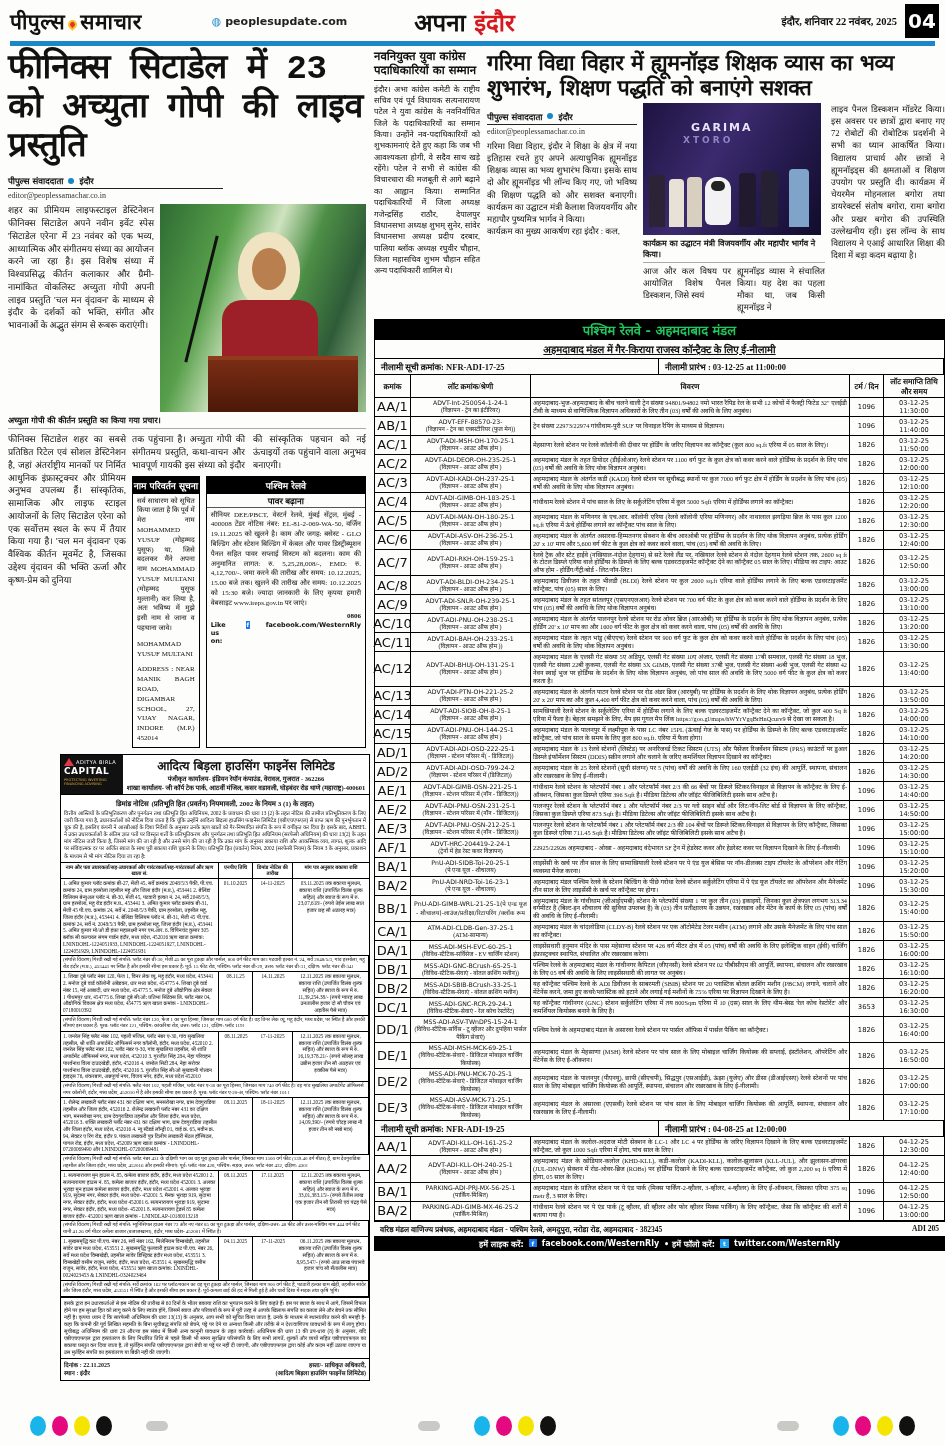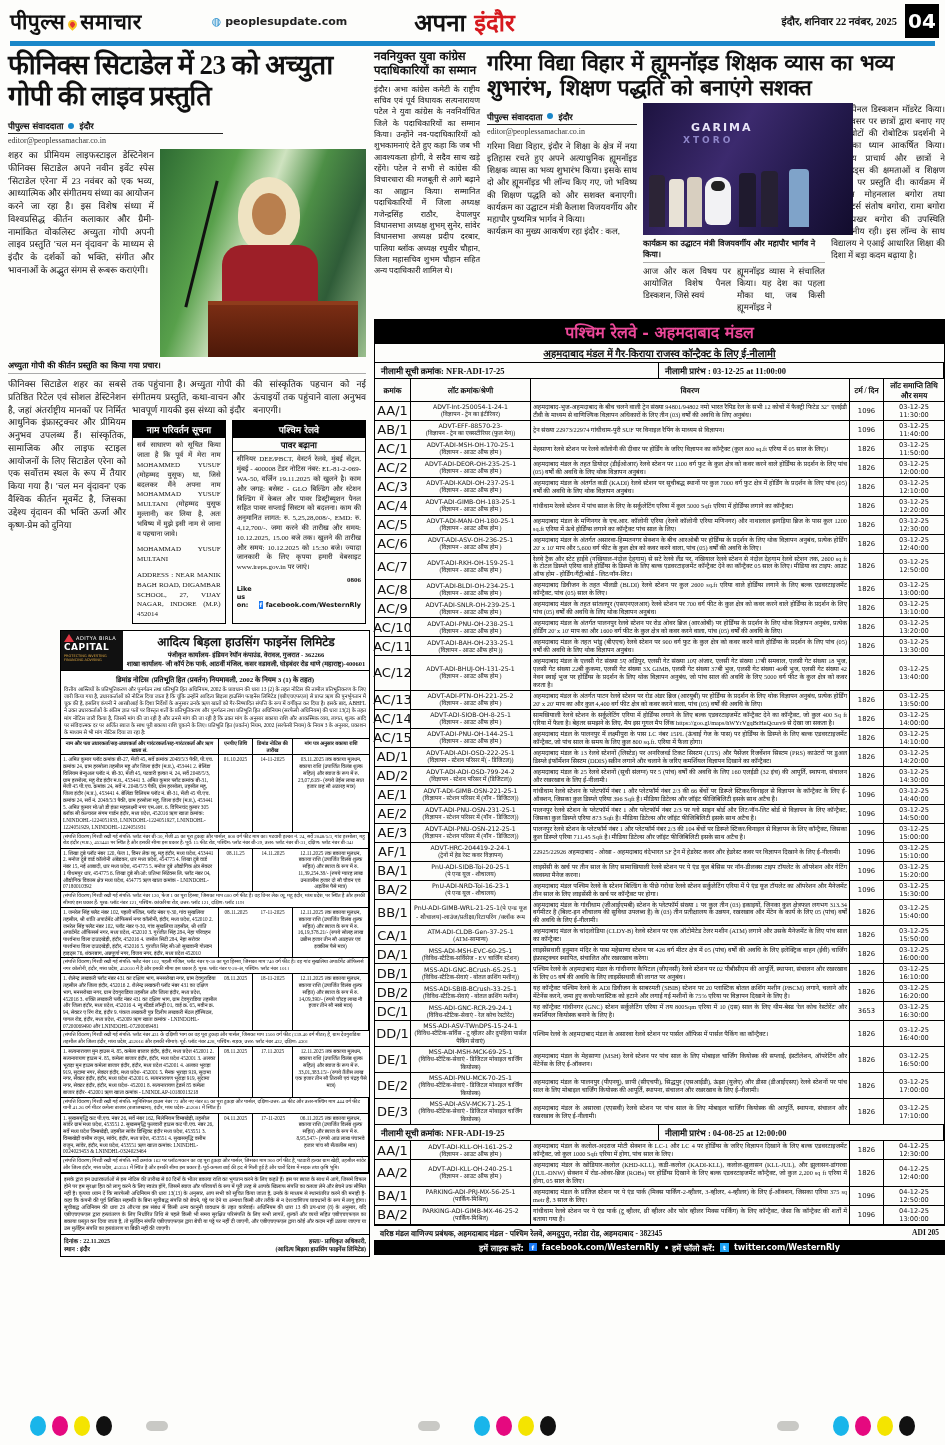--- a/index.html
+++ b/index.html
@@ -18,21 +18,21 @@
   .edition .red { color:#d6191e; }
   .dateline { margin-left:auto; font-size:10.5px; font-weight:bold; margin-right:8px; white-space:nowrap; }
   .page-no { background:#000; color:#fff; font-family:"DejaVu Sans", sans-serif; font-weight:bold; font-size:20px; width:34px; height:34px; display:flex; align-items:center; justify-content:center; }
   .blue-rule { height:5px; background:#1a87c9; margin:1px 10px 0 10px; }
 
   
   .main { display:flex; padding:4px 8px 0 8px; gap:8px; }
   .colL { width:358px; flex:none; }
   .colR { width:571px; flex:none; }
 
-  h1.headline { font-family:Liberation Serif, serif; font-weight:bold; font-size:27px; line-height:1.15; letter-spacing:-.5px; }
+  h1.headline { font-family:Liberation Mono, monospace; font-weight:bold; font-size:34px; line-height:1.15; letter-spacing:-.5px; }
   .byline-row { display:flex; align-items:center; gap:5px; border-bottom:1.5px solid #222; padding:5px 0 2px 0; margin-top:3px; width:60%; }
   .byline { font-family:"DejaVu Sans", sans-serif; font-weight:bold; font-size:8.5px; }
   .dot-blue { width:6px; height:6px; border-radius:50%; background:#1a87c9; }
   .mail { font-size:8px; color:#333; padding:2px 0 4px 0; }
   .bodytext { font-size:9px; line-height:1.42; text-align:justify; }
   .art1-row { display:flex; gap:6px; }
   .art1-row .txt { width:146px; flex:none; }
   .photo1 { width:206px; height:208px; flex:none; position:relative; overflow:hidden;
     background:linear-gradient(110deg,#2e6b33 0%,#58a04b 28%,#cfe3c0 45%,#4d8f46 60%,#2f5c38 78%,#9cc08f 100%); }
   .ph1-scarf{ position:absolute; left:78px; top:28px; width:62px; height:76px; border-radius:50% 50% 46% 46%; background:#efe3c2; }
@@ -44,21 +44,21 @@
   .cont-row { display:flex; gap:6px; margin-top:4px; }
   .cont-row .c1 { width:118px; flex:none; }
   .cont-two { flex:1; column-count:2; column-gap:8px; }
 
   .notice-boxes { display:flex; gap:6px; margin-top:4px; }
   .nbox { border:1.5px solid #000; flex:1; }
   .nbox-head { background:#000; color:#fff; text-align:center; font-family:"DejaVu Sans", sans-serif; font-weight:bold; font-size:9px; padding:2px 0; }
   .nbox-sub { text-align:center; font-weight:bold; font-size:8.5px; border-bottom:1px solid #555; padding:1px 0; }
   .nbox-body { font-size:7px; line-height:1.4; padding:3px 4px; text-align:justify; }
   .nbox-code { text-align:right; font-weight:bold; font-size:7px; padding:0 4px; }
-  .nbox-fb { display:flex; align-items:flex-end; gap:3px; padding:1px 4px 3px 4px; font-family:"DejaVu Sans", sans-serif; font-size:6.5px; font-weight:bold; }
+  .nbox-fb { display:flex; align-items:flex-start; gap:16px; padding:1px 4px 3px 4px; font-family:"DejaVu Sans", sans-serif; font-size:6.5px; font-weight:bold; }
   .fb-sq { background:#1877f2; color:#fff; width:8px; height:8px; display:inline-flex; align-items:center; justify-content:center; font-size:6px; }
 
   
   .ad { margin:6px 0 0 52px; width:310px; border:1.5px solid #000; background:#fff; }
   .ad-top { display:flex; border-bottom:1.5px solid #000; }
   .abc-logo { width:62px; flex:none; background:#111; color:#fff; padding:3px 3px; font-family:"DejaVu Sans", sans-serif; }
   .abc-logo .l1 { font-size:5px; letter-spacing:.5px; display:flex; align-items:center; gap:2px; }
   .abc-logo .tri { width:0;height:0;border-left:5px solid transparent;border-right:5px solid transparent;border-bottom:8px solid #e23744; }
   .abc-logo .l2 { font-size:9px; font-weight:bold; letter-spacing:.5px; }
   .abc-logo .l3 { font-size:3.5px; color:#d9a441; margin-top:2px; }
@@ -80,33 +80,33 @@
   
   .top-row { display:flex; gap:7px; }
   .mini { width:106px; flex:none; }
   .mini h2 { font-family:"DejaVu Sans", sans-serif; font-size:11.5px; line-height:1.2; border-bottom:1.5px solid #222; padding-bottom:2px; }
   .mini .bodytext { font-size:8px; margin-top:3px; }
   .art2 { flex:1; }
   h1.headline2 { font-family:"DejaVu Sans", sans-serif; font-weight:bold; font-size:21.5px; line-height:1.18; letter-spacing:-.3px; }
   .art2-row { display:flex; gap:6px; margin-top:2px; }
   .art2-left { width:150px; flex:none; }
   .art2-mid { width:182px; flex:none; }
-  .photo2 { width:210px; height:132px; position:relative; overflow:hidden; background:linear-gradient(120deg,#1d1340 0%,#3c2a6e 40%,#241a4d 70%,#120c2c 100%); }
+  .photo2 { width:178px; height:132px; position:relative; overflow:hidden; background:linear-gradient(120deg,#1d1340 0%,#3c2a6e 40%,#241a4d 70%,#120c2c 100%); }
   .ph2-brand { position:absolute; top:18px; left:48px; color:#e8e4f7; font-family:"DejaVu Sans", sans-serif; font-weight:bold; font-size:11px; letter-spacing:2px; }
   .ph2-sub { position:absolute; top:32px; left:40px; color:#8f86c9; font-family:"DejaVu Sans", sans-serif; font-weight:bold; font-size:9px; letter-spacing:3px; }
   .ph2-fig { position:absolute; bottom:8px; border-radius:4px 4px 0 0; }
   .ph2-robot { position:absolute; left:62px; bottom:10px; width:26px; height:48px; background:#f2f2f4; border-radius:12px 12px 6px 6px; }
   .ph2-robot:before { content:""; position:absolute; top:4px; left:6px; width:14px; height:10px; border-radius:6px; background:#222; }
   .art2-right { flex:1; }
   .art2-cont { display:flex; gap:6px; margin-top:2px; }
   .art2-cont > div { flex:1; }
 
   
   .rail { border:1.5px solid #000; margin-top:5px; }
-  .rail-titlebar { background:#000; color:#ec4899; text-align:center; font-family:"DejaVu Sans", sans-serif; font-weight:bold; font-size:16px; padding:1px 0; }
+  .rail-titlebar { background:#000; color:#22c55e; text-align:center; font-family:"DejaVu Sans", sans-serif; font-weight:bold; font-size:13px; padding:1px 0; }
   .rail-sub { text-align:center; font-weight:bold; font-size:10px; text-decoration:underline; padding:2px 0; border-bottom:1px solid #000; }
   .rgrid { display:grid; grid-template-columns:36px 120px 1fr 34px 60px; }
   .rgrid > div { border-right:1px solid #000; border-bottom:1px solid #000; padding:1px 2px; display:flex; flex-direction:column; justify-content:center; }
   .rgrid > div:last-child, .rgrid > div.lastcol { border-right:none; }
   .r-h { font-weight:bold; font-size:7.5px; text-align:center; align-items:center; }
   .r-info { grid-column:span 5; display:grid !important; grid-template-columns:1fr 1fr; padding:0 !important; border-right:none; }
   .r-info > div { padding:2px 6px; font-weight:bold; font-size:8.5px; }
   .r-info > div:first-child { border-right:1px solid #000; }
   .r-sn { font-size:13px; text-align:center; align-items:center; font-family:"DejaVu Sans", sans-serif; }
   .r-lot { font-size:6.2px; text-align:center; align-items:center; font-family:"DejaVu Sans", sans-serif; }

